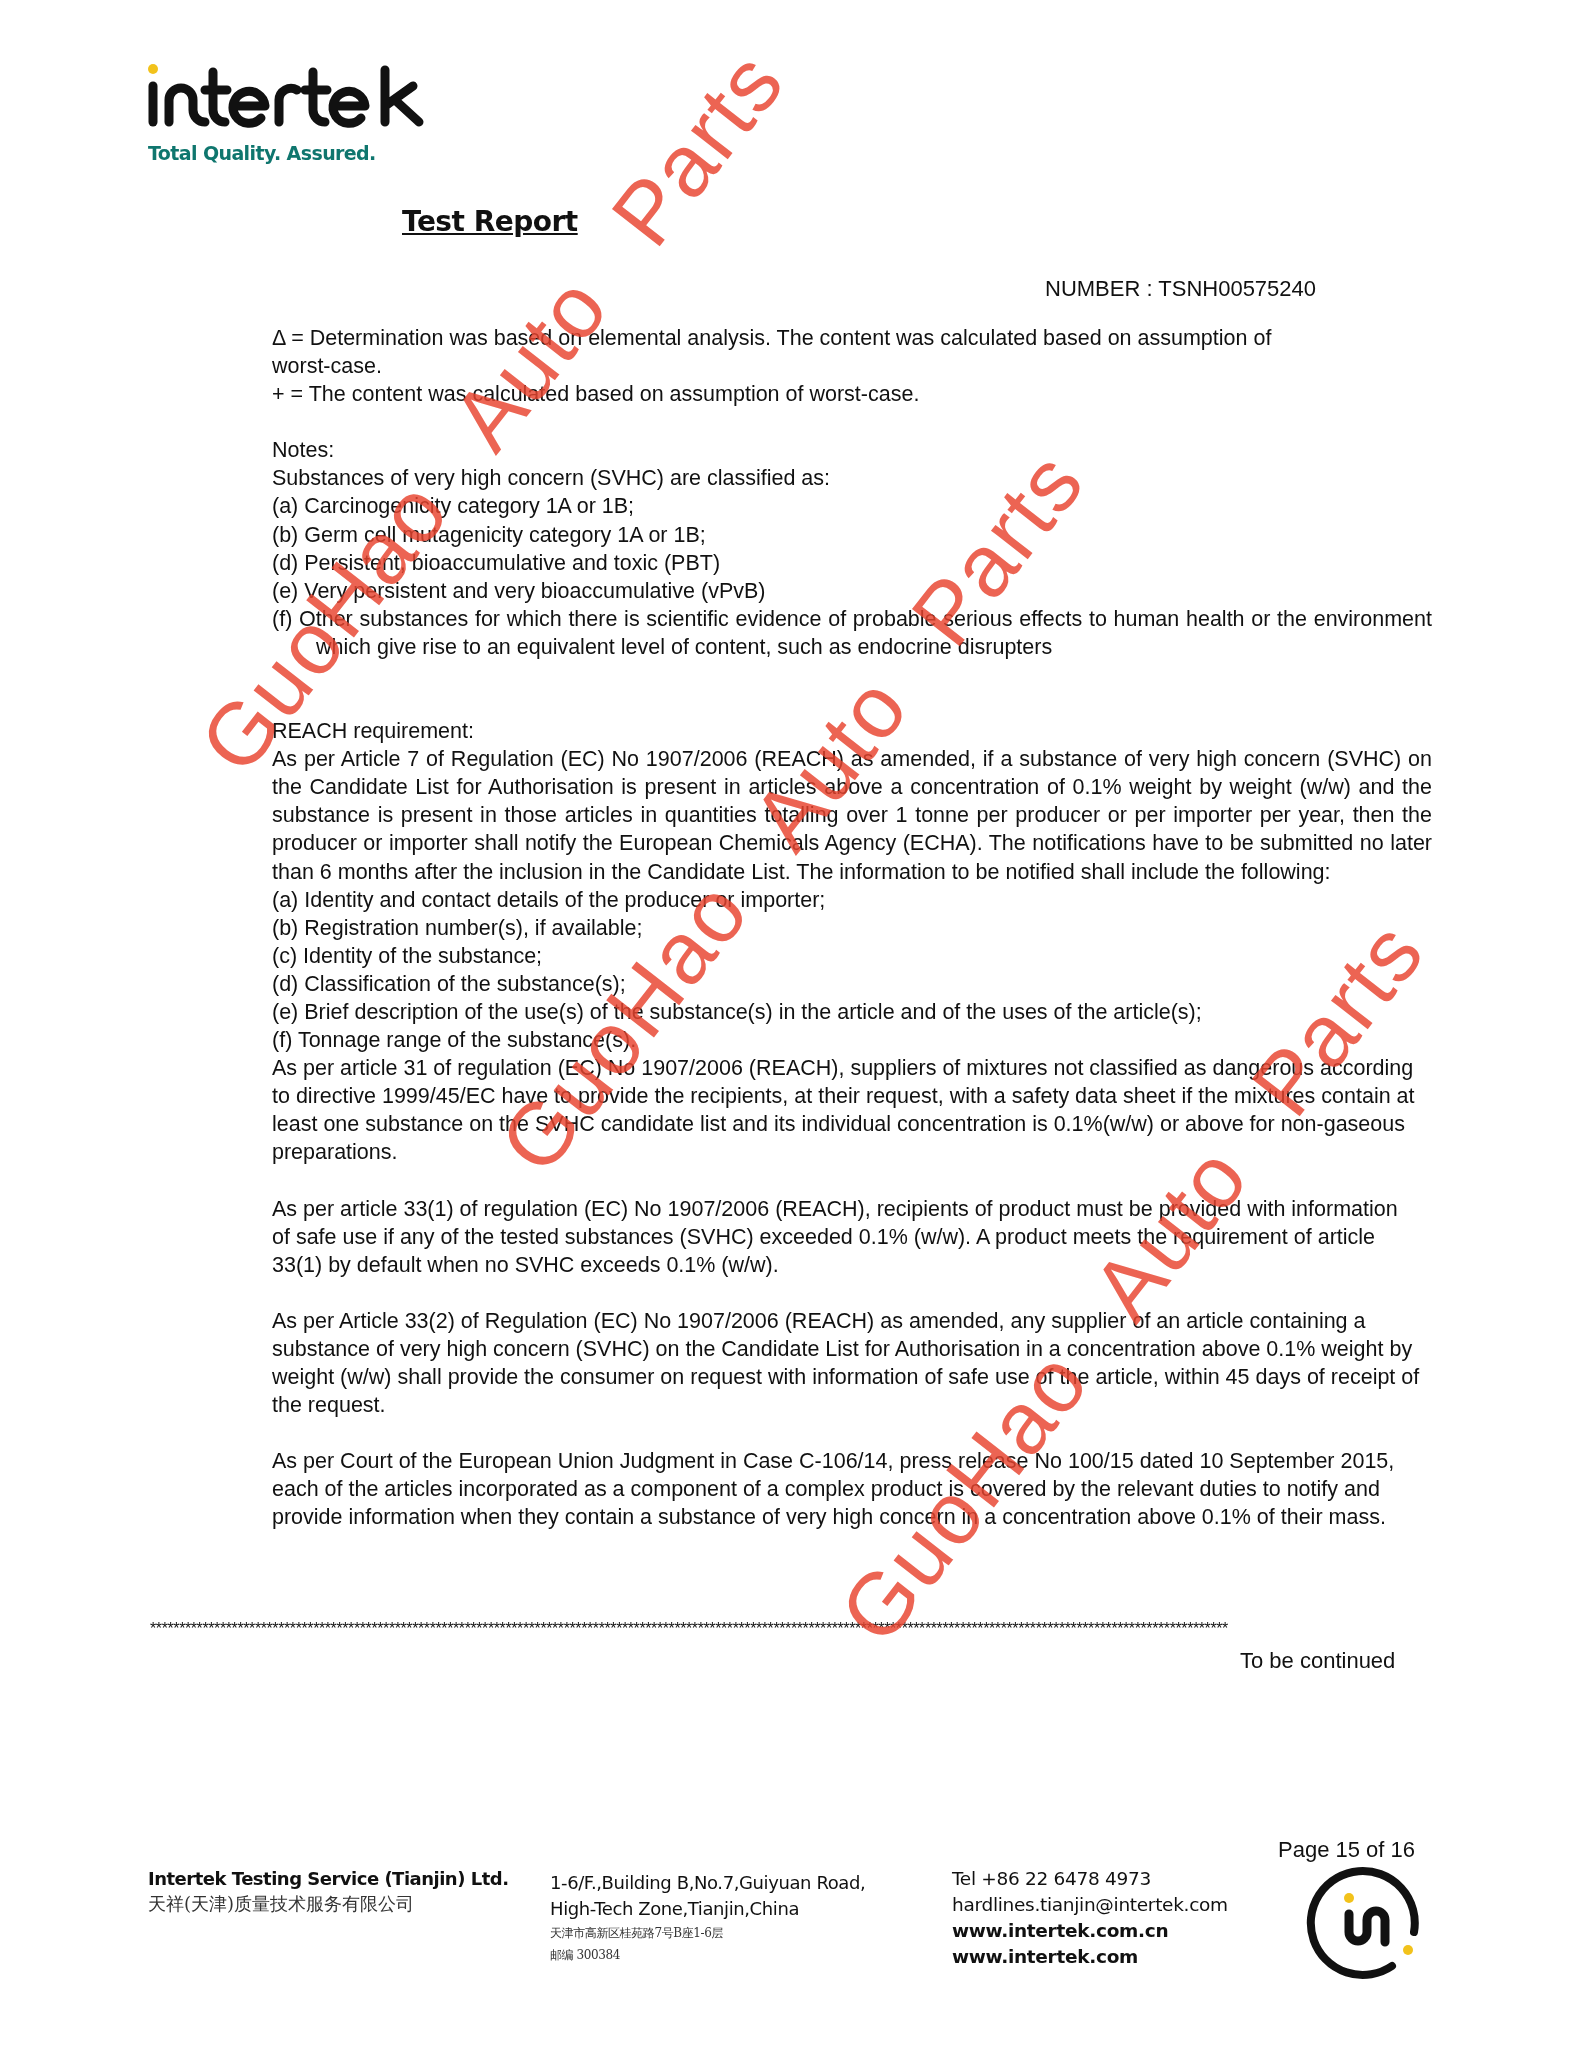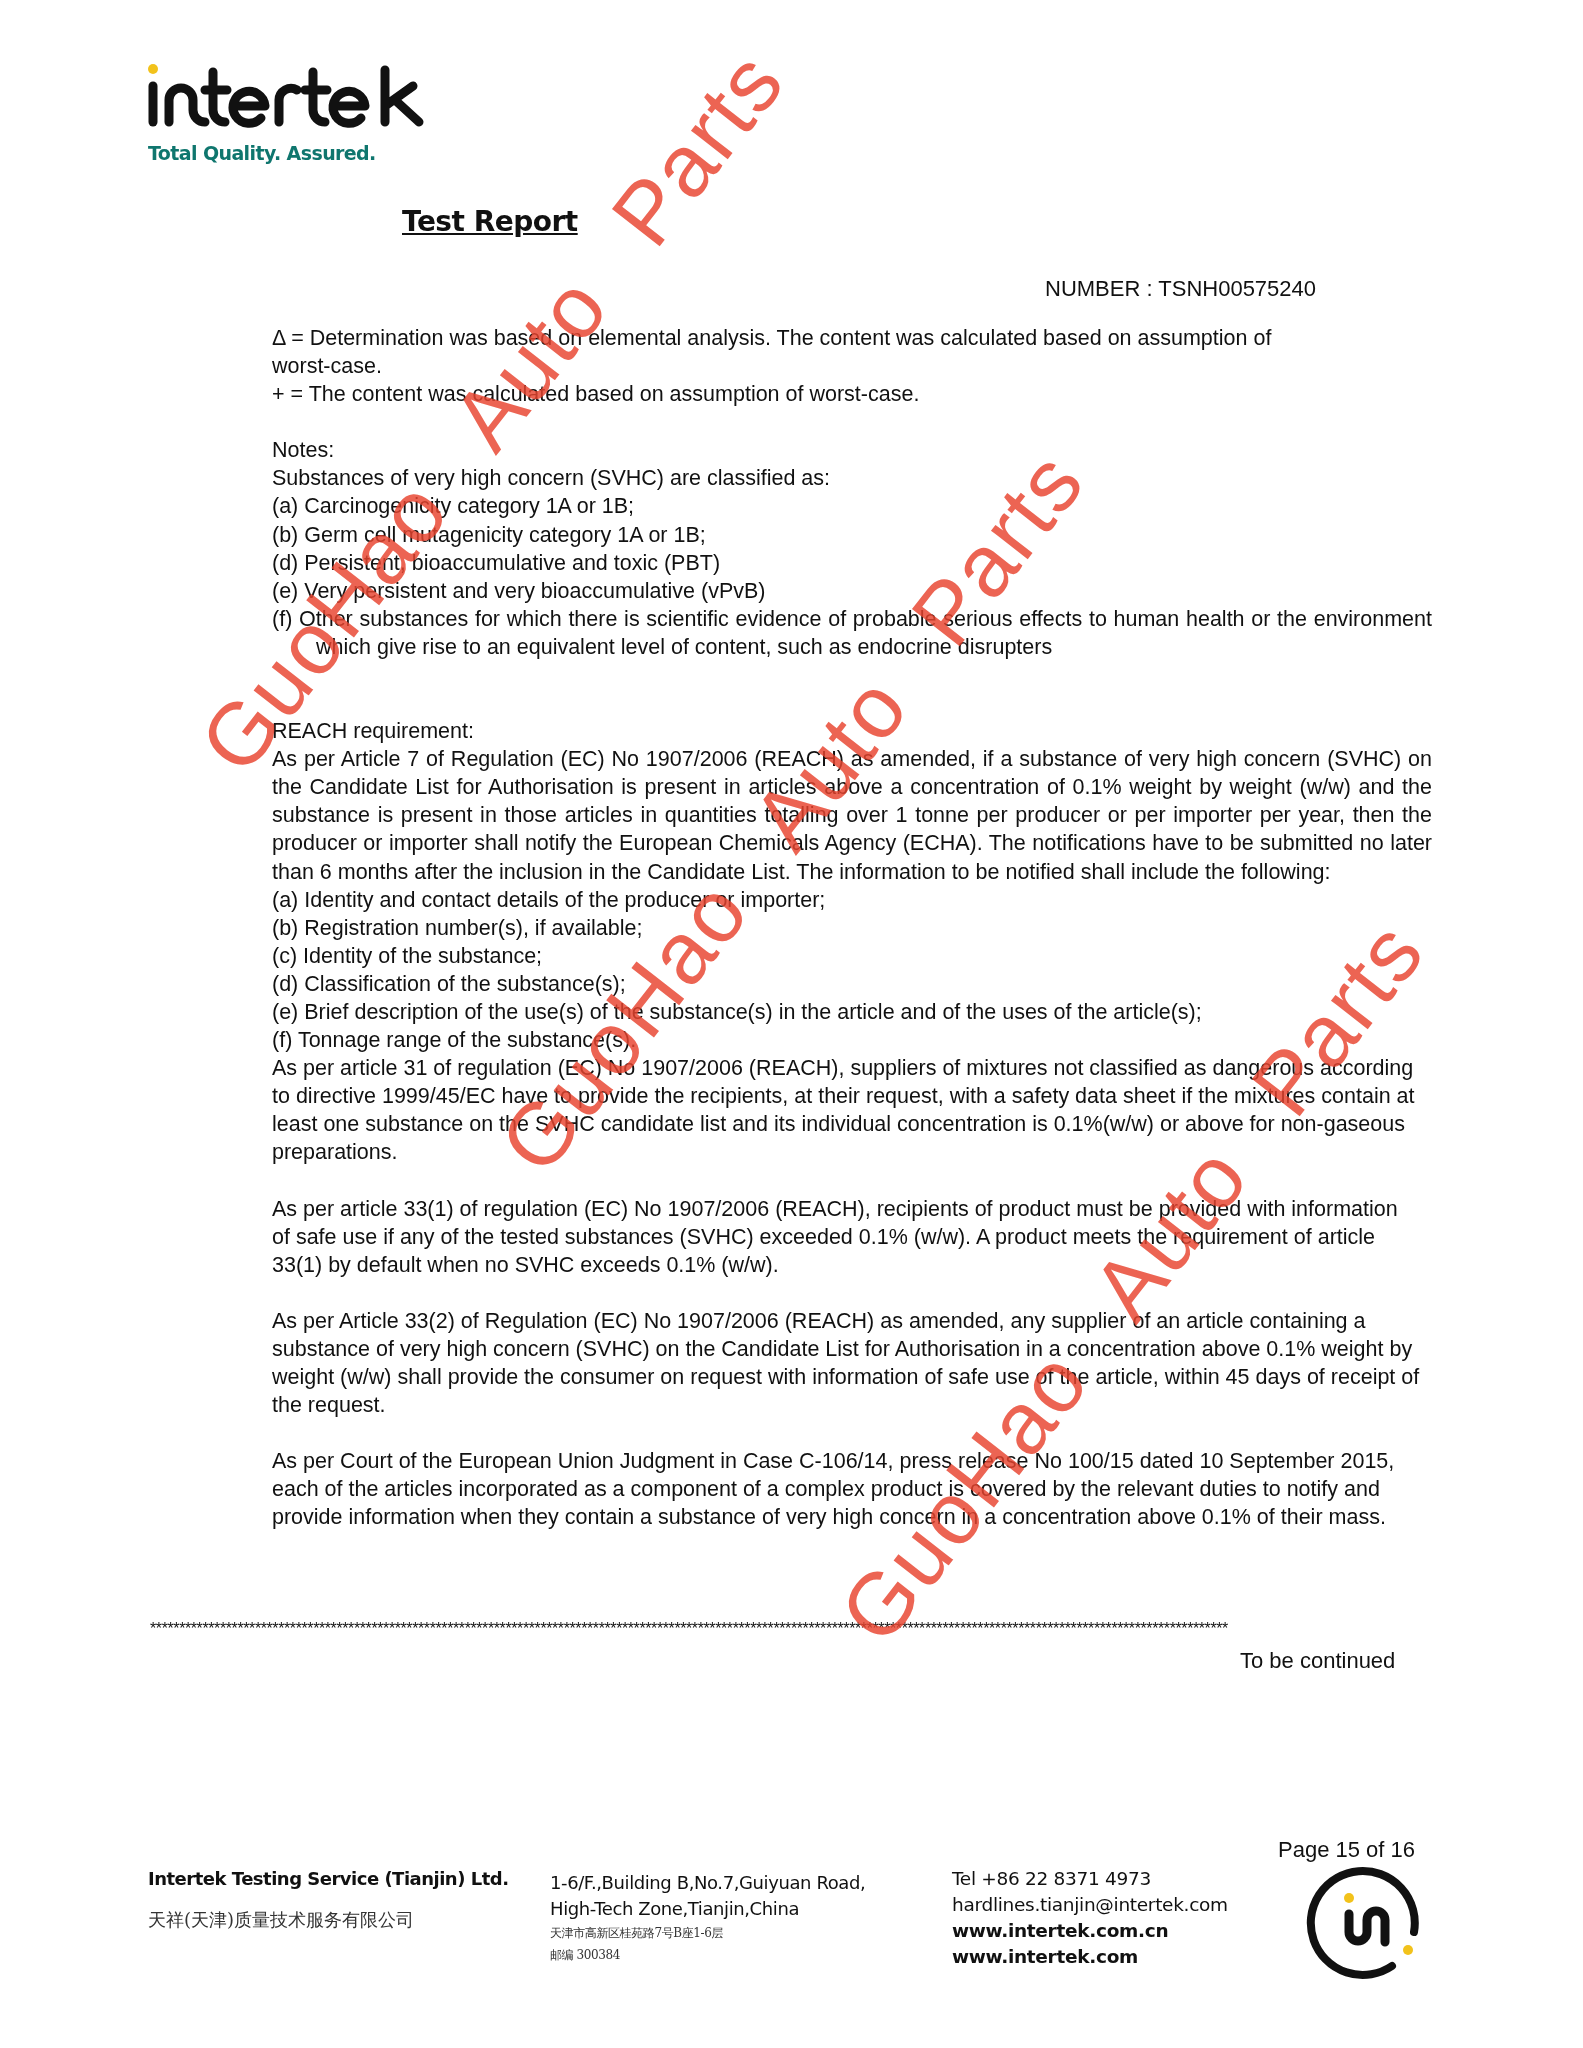--- a/index.html
+++ b/index.html
@@ -17,21 +17,21 @@
   .body .gap { height: 28px; }
   .body .gap2 { height: 56px; }
   .just { text-align: justify; text-align-last: left; }
   .hang { padding-left: 44px; text-indent: -44px; }
   .stars { position: absolute; left: 150px; top: 1620px; width: 1250px; font-size: 16px; letter-spacing: -0.4px;
            white-space: nowrap; overflow: hidden; line-height: 18px; }
   .continued { position: absolute; left: 1240px; top: 1648px; font-size: 22px; }
   .page-num { position: absolute; left: 1278px; top: 1837px; font-size: 22px; }
   .footer-co { position: absolute; left: 148px; top: 1868px; }
   .footer-co .en { font-family: "DejaVu Sans", sans-serif; font-weight: bold; font-size: 18px; letter-spacing: -0.5px; }
-  .footer-co .cn { font-family: "DejaVu Serif", serif; font-size: 18px; color: #333; margin-top: 19px; }
+  .footer-co .cn { font-family: "DejaVu Serif", serif; font-size: 18px; color: #333; margin-top: 3px; }
   .footer-addr { position: absolute; left: 550px; top: 1870px; font-family: "DejaVu Sans", sans-serif; font-size: 18px; line-height: 26px; letter-spacing: -0.4px; }
   .footer-addr .cn { font-family: "DejaVu Serif", serif; font-size: 12px; line-height: 22px; color: #333; }
   .footer-contact { position: absolute; left: 952px; top: 1866px; font-family: "DejaVu Sans", sans-serif; font-size: 18.5px; line-height: 26px; letter-spacing: -0.3px; }
   .footer-contact .bold { font-weight: bold; }
   .in-logo { position: absolute; left: 1306px; top: 1862px; }
   .wm { position: absolute; color: #e8432e; opacity: 0.82; font-family: "Liberation Sans", sans-serif;
         font-size: 88px; white-space: nowrap; transform-origin: left bottom; transform: rotate(-52deg);
         letter-spacing: 2px; pointer-events: none; }
   .wm .spacer { display: inline-block; width: 70px; }
 </style>
@@ -99,21 +99,21 @@
 </div>
 
 <div class="footer-addr">
   <div>1-6/F.,Building B,No.7,Guiyuan Road,</div>
   <div>High-Tech Zone,Tianjin,China</div>
   <div class="cn">天津市高新区桂苑路7号B座1-6层</div>
   <div class="cn">邮编 300384</div>
 </div>
 
 <div class="footer-contact">
-  <div>Tel  +86 22 8371 4973</div>
+  <div>Tel  +86 22 6478 4973</div>
   <div>hardlines.tianjin@intertek.com</div>
   <div class="bold">www.intertek.com.cn</div>
   <div class="bold">www.intertek.com</div>
 </div>
 
 <div class="in-logo">
   <svg width="118" height="118" viewBox="0 0 118 118">
     <path d="M86 104 A52 52 0 1 1 108 70" fill="none" stroke="#111" stroke-width="8" stroke-linecap="round"></path>
     <circle cx="102" cy="88" r="5" fill="#f2c21b"></circle>
     <circle cx="43" cy="36" r="5" fill="#f2c21b"></circle>

